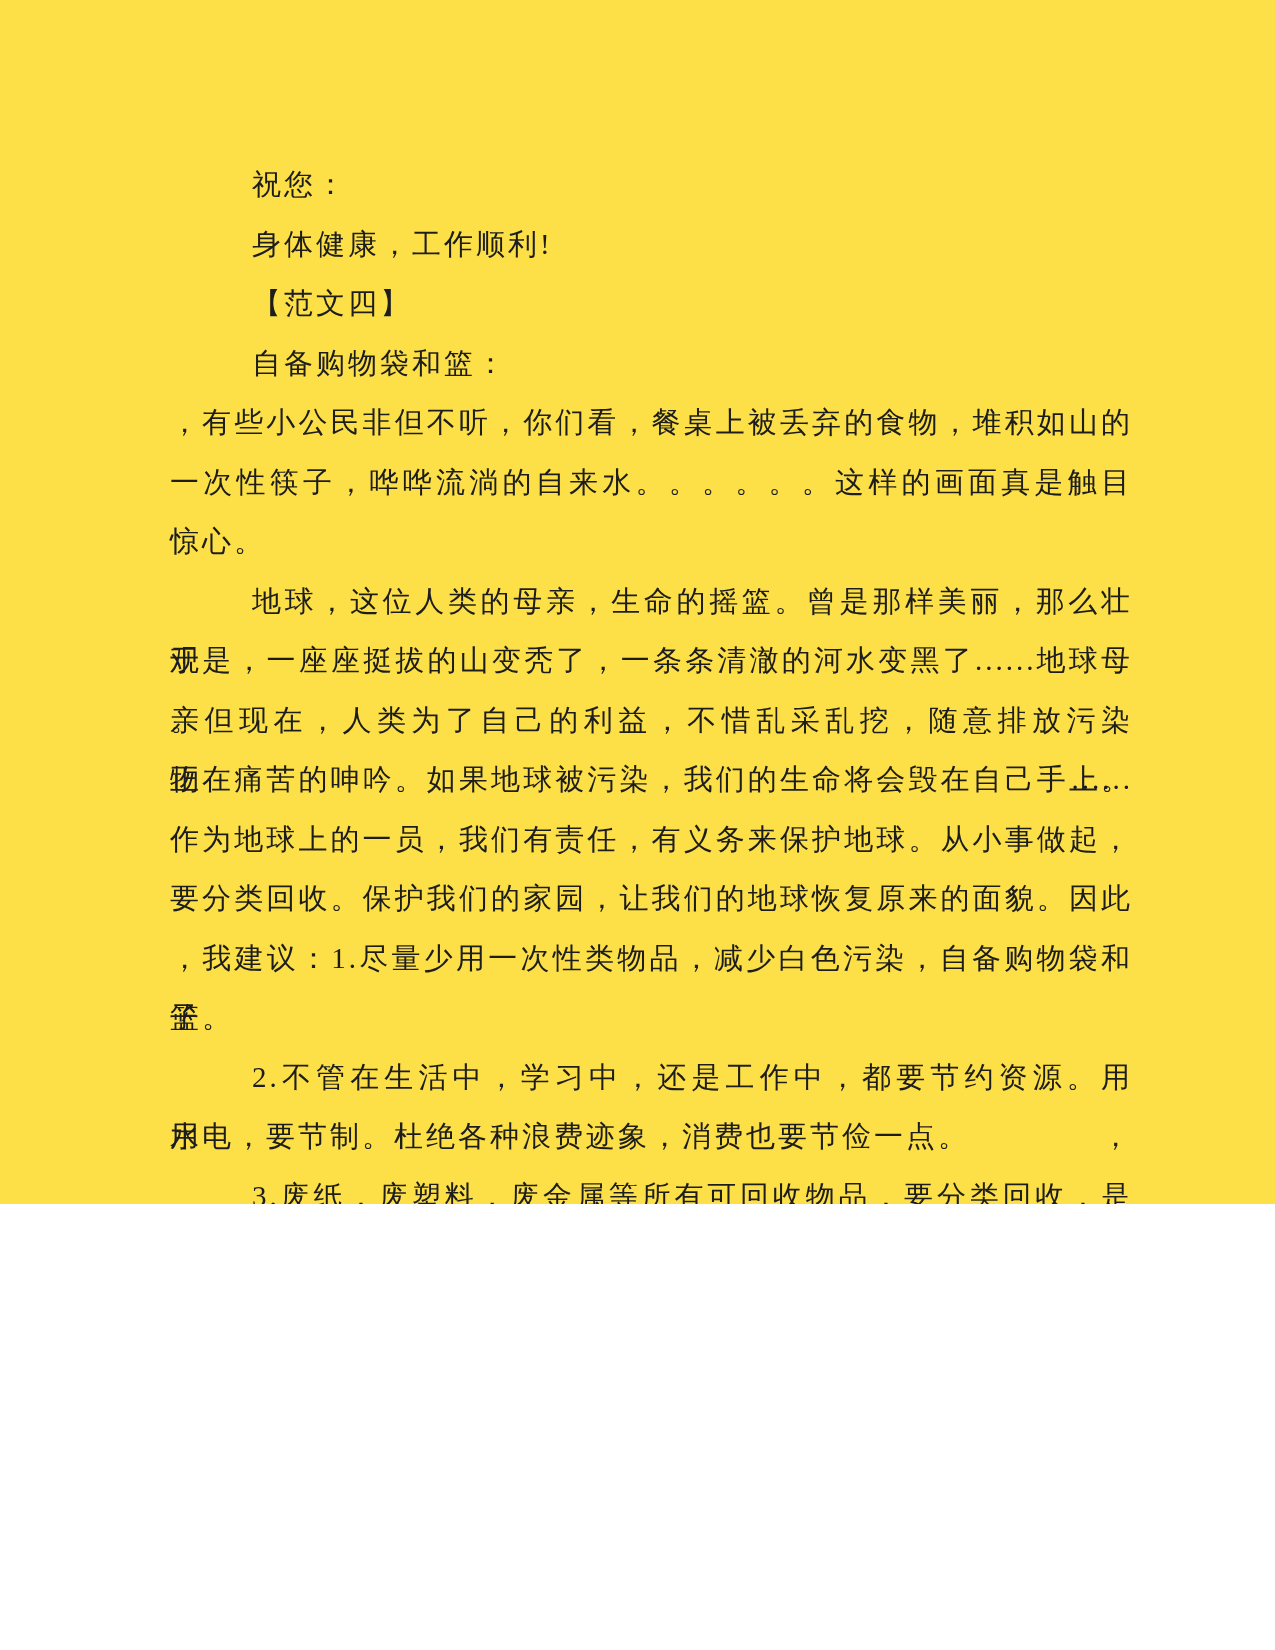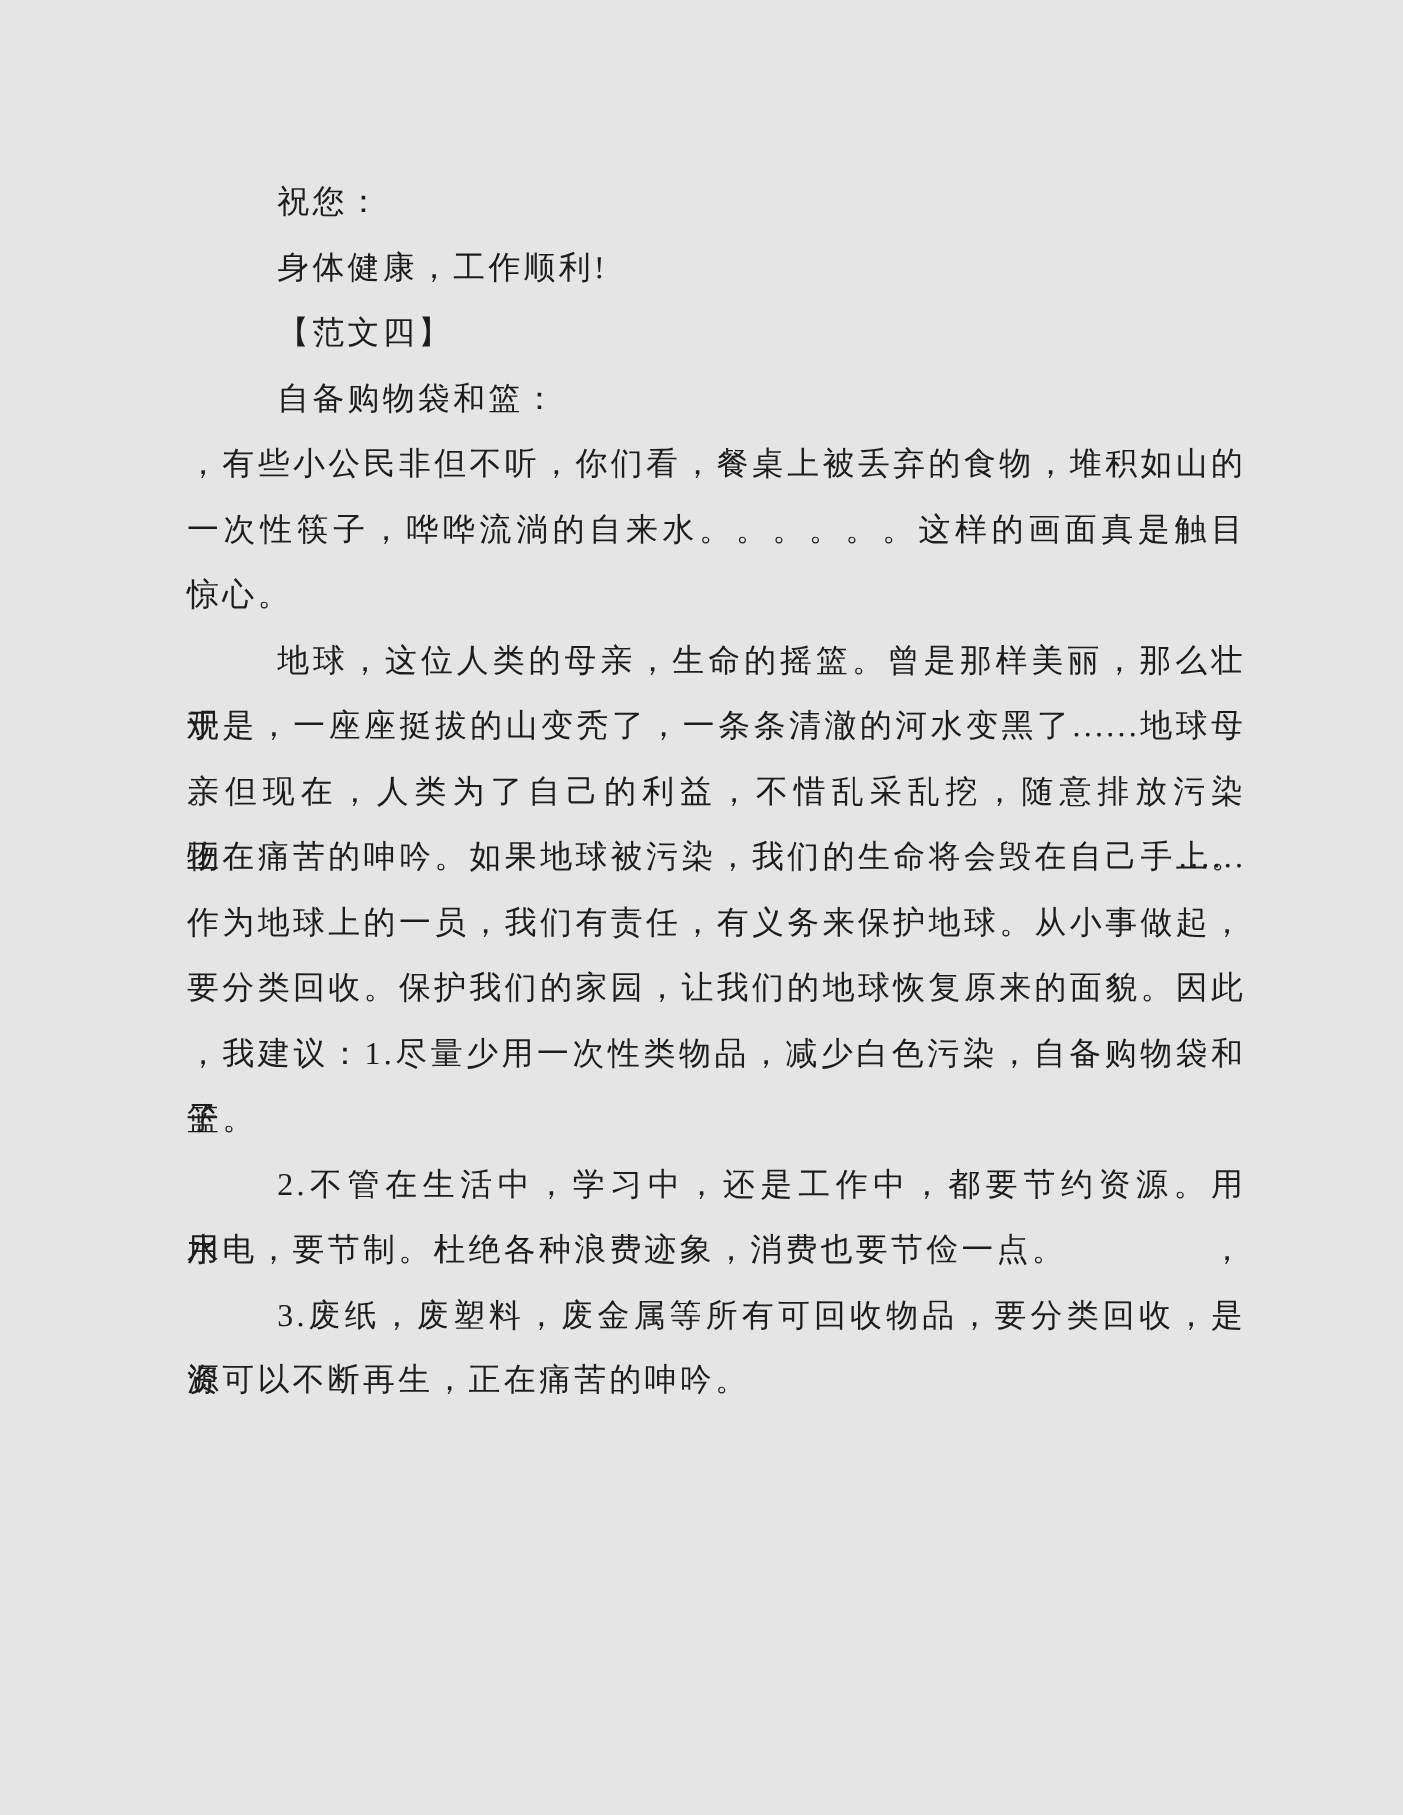--- a/index.html
+++ b/index.html
@@ -3,22 +3,22 @@
 <meta charset="utf-8">
 <style>
   html, body {
     margin: 0;
     padding: 0;
     background: #ffffff;
   }
   .page {
     position: relative;
     width: 1275px;
-    height: 1650px;
-    background: #e5e5e5;
+    height: 1204px;
+    background: #fde047;
     overflow: hidden;
     font-family: "Liberation Serif", "DejaVu Serif", serif;
   }
   .textblock {
     position: absolute;
     left: 170px;
     top: 155px;
     width: 963px;
   }
   .line {

